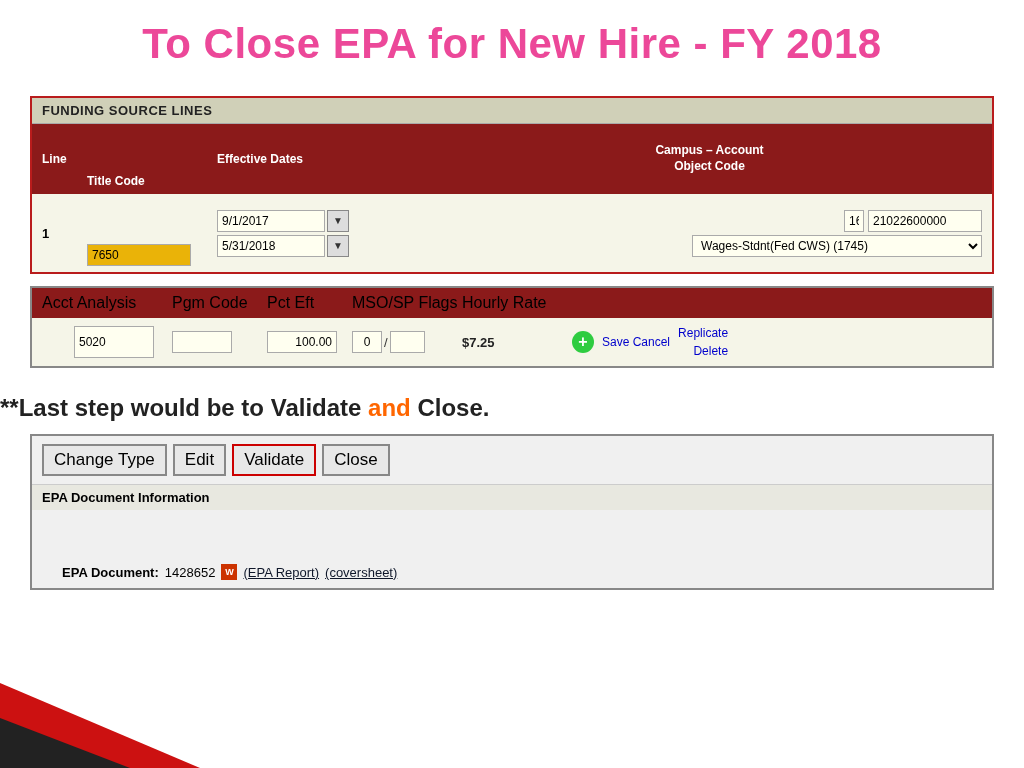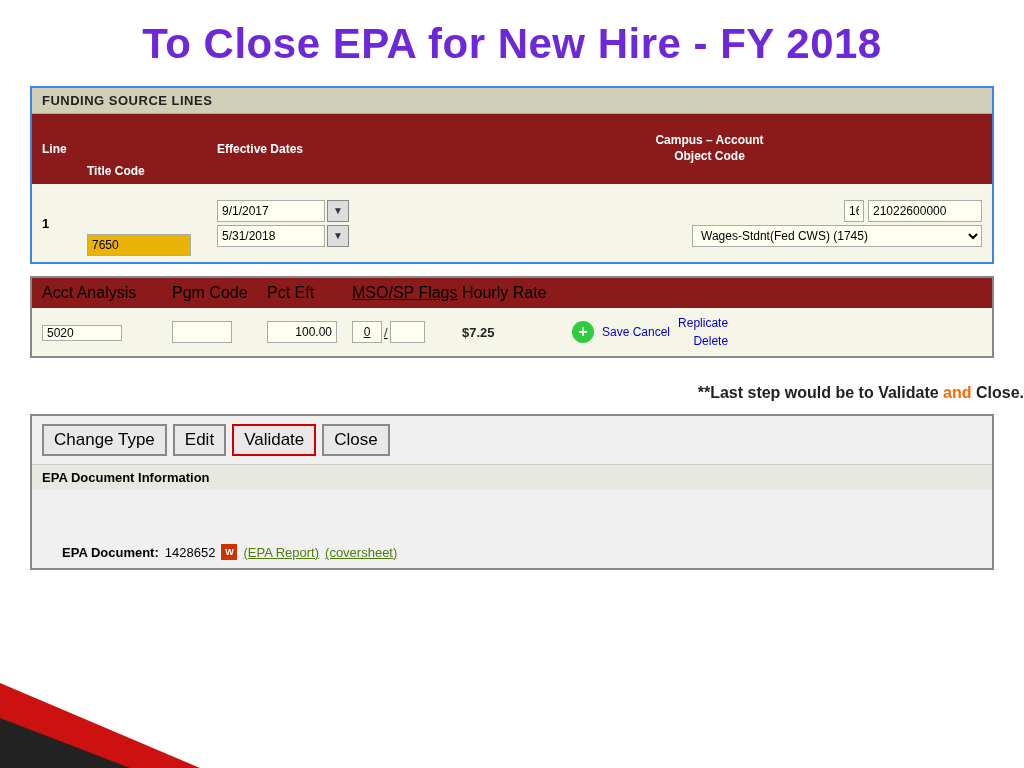--- a/index.html
+++ b/index.html
@@ -9,29 +9,29 @@
       width: 1024px;
       height: 768px;
       overflow: hidden;
       position: relative;
     }
 
     .page-title {
       text-align: center;
       font-size: 42px;
       font-weight: bold;
-      color: #6d28d9;
-      padding: 20px 0 18px 0;
+      color: #ec4899;
+      padding: 20px 0 28px 0;
       font-family: Arial, sans-serif;
       letter-spacing: 0.5px;
     }
 
     
     .section-box {
-      border: 2px solid #3b82f6;
+      border: 2px solid #b91c1c;
       margin: 0 30px 12px 30px;
       background: #f5f5e8;
     }
 
     .section-header {
       background: #d0d0b8;
       border-bottom: 1px solid #aaa;
       padding: 5px 10px;
       font-size: 13px;
       font-weight: bold;
@@ -180,37 +180,38 @@
       background: #8b1a1a;
       display: flex;
       align-items: center;
       padding: 6px 10px;
       gap: 0;
     }
 
     .col-acct { width: 130px; }
     .col-pgm { width: 95px; }
     .col-pct { width: 85px; }
-    .col-mso { width: 110px; text-decoration: underline; }
+    .col-mso { width: 110px; }
     .col-hourly { width: 110px; }
 
     .analysis-data-row {
       display: flex;
       align-items: center;
       padding: 6px 10px;
       background: #f5f5e8;
     }
 
     .acct-input {
       width: 80px;
       border: 1px solid #aaa;
       background: #fffff0;
       padding: 0 4px;
       font-size: 12px;
-      height: 16px;
+      height: 32px;
+      margin-left: 32px;
     }
 
     .pgm-input {
       width: 60px;
       border: 1px solid #aaa;
       background: #fffff0;
       padding: 2px 4px;
       font-size: 12px;
       height: 22px;
     }
@@ -295,22 +296,22 @@
     .replicate-delete-col {
       font-size: 12px;
       color: #0000cc;
       cursor: pointer;
       line-height: 1.5;
       text-align: right;
     }
 
     
     .step-note {
-      text-align: right;
-      font-size: 16px;
+      text-align: left;
+      font-size: 24px;
       font-weight: bold;
       color: #222;
       padding: 14px 0 12px 0;
     }
 
     .step-note .and-word {
       color: #ff6600;
     }
 
     
@@ -357,21 +358,21 @@
       align-items: center;
       gap: 6px;
       margin-top: 48px;
     }
 
     .epa-doc-label {
       font-weight: bold;
     }
 
     .epa-doc-link {
-      color: #4d7c0f;
+      color: #0f172a;
       text-decoration: underline;
       cursor: pointer;
     }
 
     .doc-icon {
       width: 16px;
       height: 16px;
       display: inline-block;
       background: #cc3300;
       color: white;

